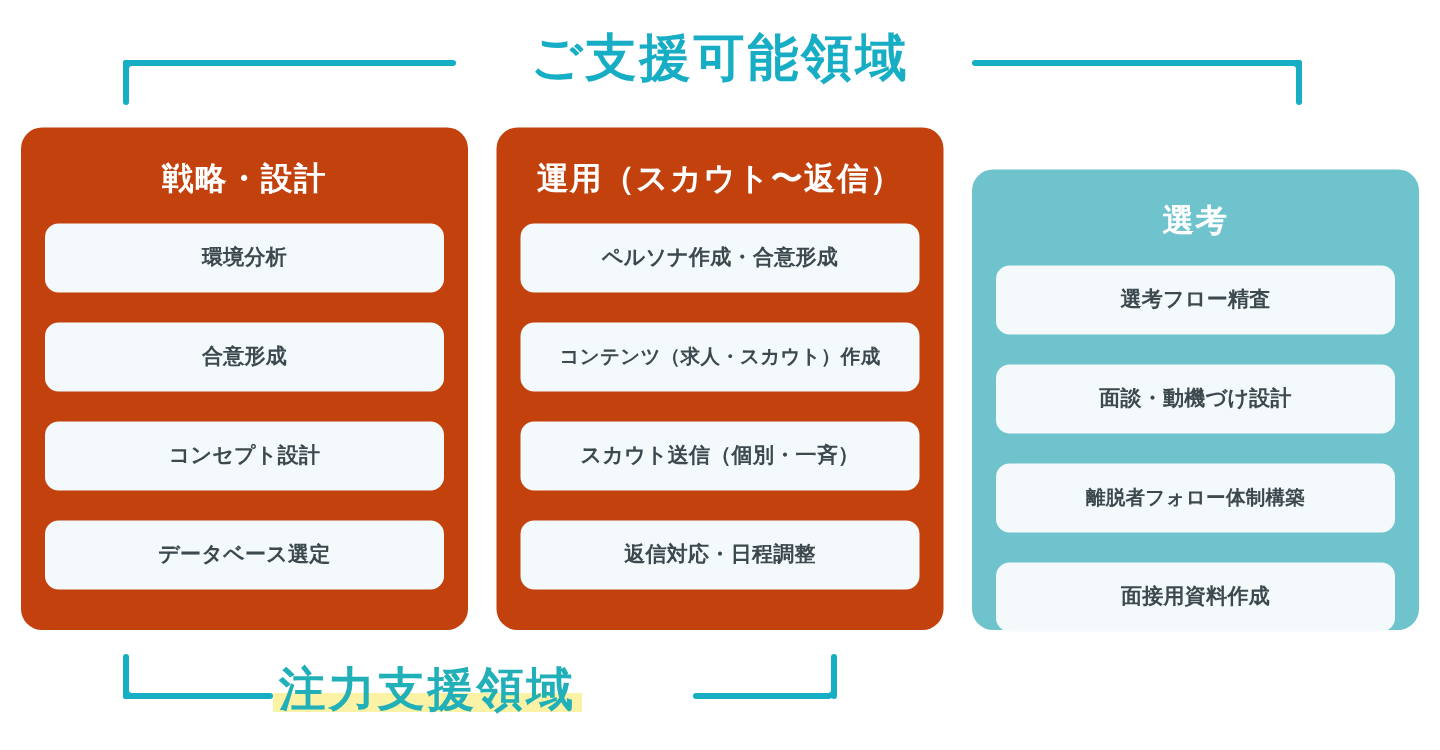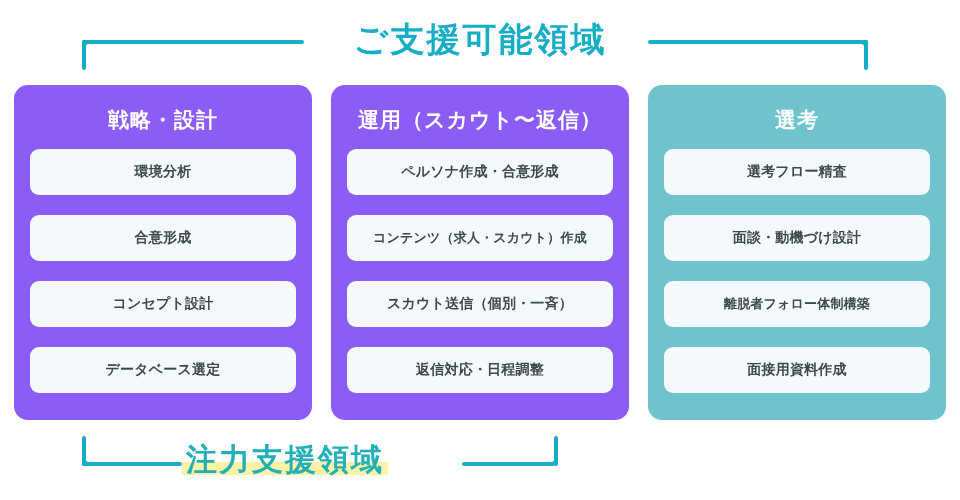--- a/index.html
+++ b/index.html
@@ -96,22 +96,22 @@
   }
   .column {
     width: 298px;
     border-radius: 14px;
     padding: 0;
     box-sizing: border-box;
     display: flex;
     flex-direction: column;
     align-items: center;
   }
-  .column.accent-strong { background: #8b5cf6; }
-  .column.accent-muted  { background: #6FC3CC; }
+  .column.accent-strong { background: #c2410c; }
+  .column.accent-muted  { background: #6FC3CC; margin-top: 28px; }
 
   .column-header {
     margin-top: 22px;
     margin-bottom: 16px;
     color: #ffffff;
     font-size: 21px;
     font-weight: 700;
     letter-spacing: 1px;
     line-height: 26px;
     white-space: nowrap;

